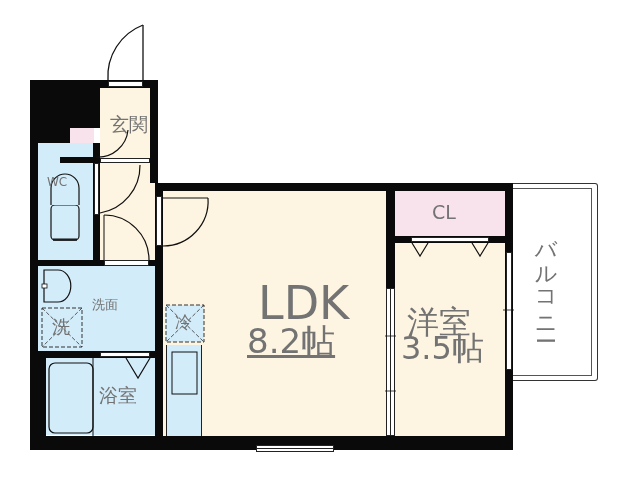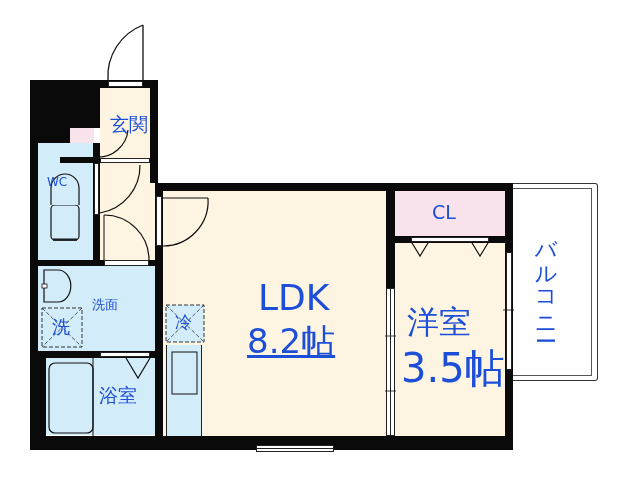--- a/index.html
+++ b/index.html
@@ -3,21 +3,21 @@
 <meta charset="utf-8">
 <style>
   html, body { margin:0; padding:0; background:#ffffff; }
   body { width:626px; height:480px; position:relative; overflow:hidden; font-family:"DejaVu Sans", sans-serif; }
   .abs { position:absolute; }
   .wall { position:absolute; background:#0a0a0a; }
   .room { position:absolute; }
   .beige { background:#fdf4e1; }
   .blue { background:#d3ecfa; }
   .pink { background:#f8e2ec; }
-  .lbl { position:absolute; color:#1d4ed8; white-space:nowrap; line-height:1; }
+  .lbl { position:absolute; color:#737373; white-space:nowrap; line-height:1; }
   .win { position:absolute; background:#fff; border:1.5px solid #222; box-sizing:border-box; }
   .winline { position:absolute; background:#222; }
   svg { position:absolute; overflow:visible; }
 </style>
 </head>
 <body>
 
 <div class="room beige" style="left:100px;top:88px;width:50px;height:70px;"></div>
 <div class="room beige" style="left:100px;top:163px;width:55px;height:97px;"></div>
 <div class="room pink" style="left:70px;top:128px;width:24px;height:30px;"></div>
@@ -127,18 +127,18 @@
   <line x1="385" y1="391" x2="396" y2="391" stroke="#111" stroke-width="0.8"></line>
   <line x1="503" y1="310" x2="514" y2="310" stroke="#111" stroke-width="0.8"></line>
 </svg>
 
 <div class="lbl" style="left:110px;top:115px;font-size:19px;">玄関</div>
 <div class="lbl" style="left:47px;top:176px;font-size:12px;">WC</div>
 <div class="lbl" style="left:92px;top:298px;font-size:13px;">洗面</div>
 <div class="lbl" style="left:52px;top:318px;font-size:18px;">洗</div>
 <div class="lbl" style="left:99px;top:386px;font-size:19px;">浴室</div>
 <div class="lbl" style="left:175px;top:314px;font-size:17px;">冷</div>
-<div class="lbl" style="left:258px;top:280px;font-size:36px;">LDK</div>
+<div class="lbl" style="left:258px;top:280px;font-size:46px;">LDK</div>
 <div class="lbl" style="left:247px;top:324px;font-size:34px;text-decoration:underline;">8.2帖</div>
 <div class="lbl" style="left:432px;top:203px;font-size:19px;text-align:center;">CL</div>
 <div class="lbl" style="left:407px;top:306px;font-size:32px;">洋室</div>
-<div class="lbl" style="left:401px;top:348px;font-size:40px;">3.5帖</div>
+<div class="lbl" style="left:401px;top:332px;font-size:32px;">3.5帖</div>
 <div class="lbl" style="left:535px;top:225px;font-size:22px;writing-mode:vertical-rl;letter-spacing:1px;">バルコニー</div>
 
 </body></html>

